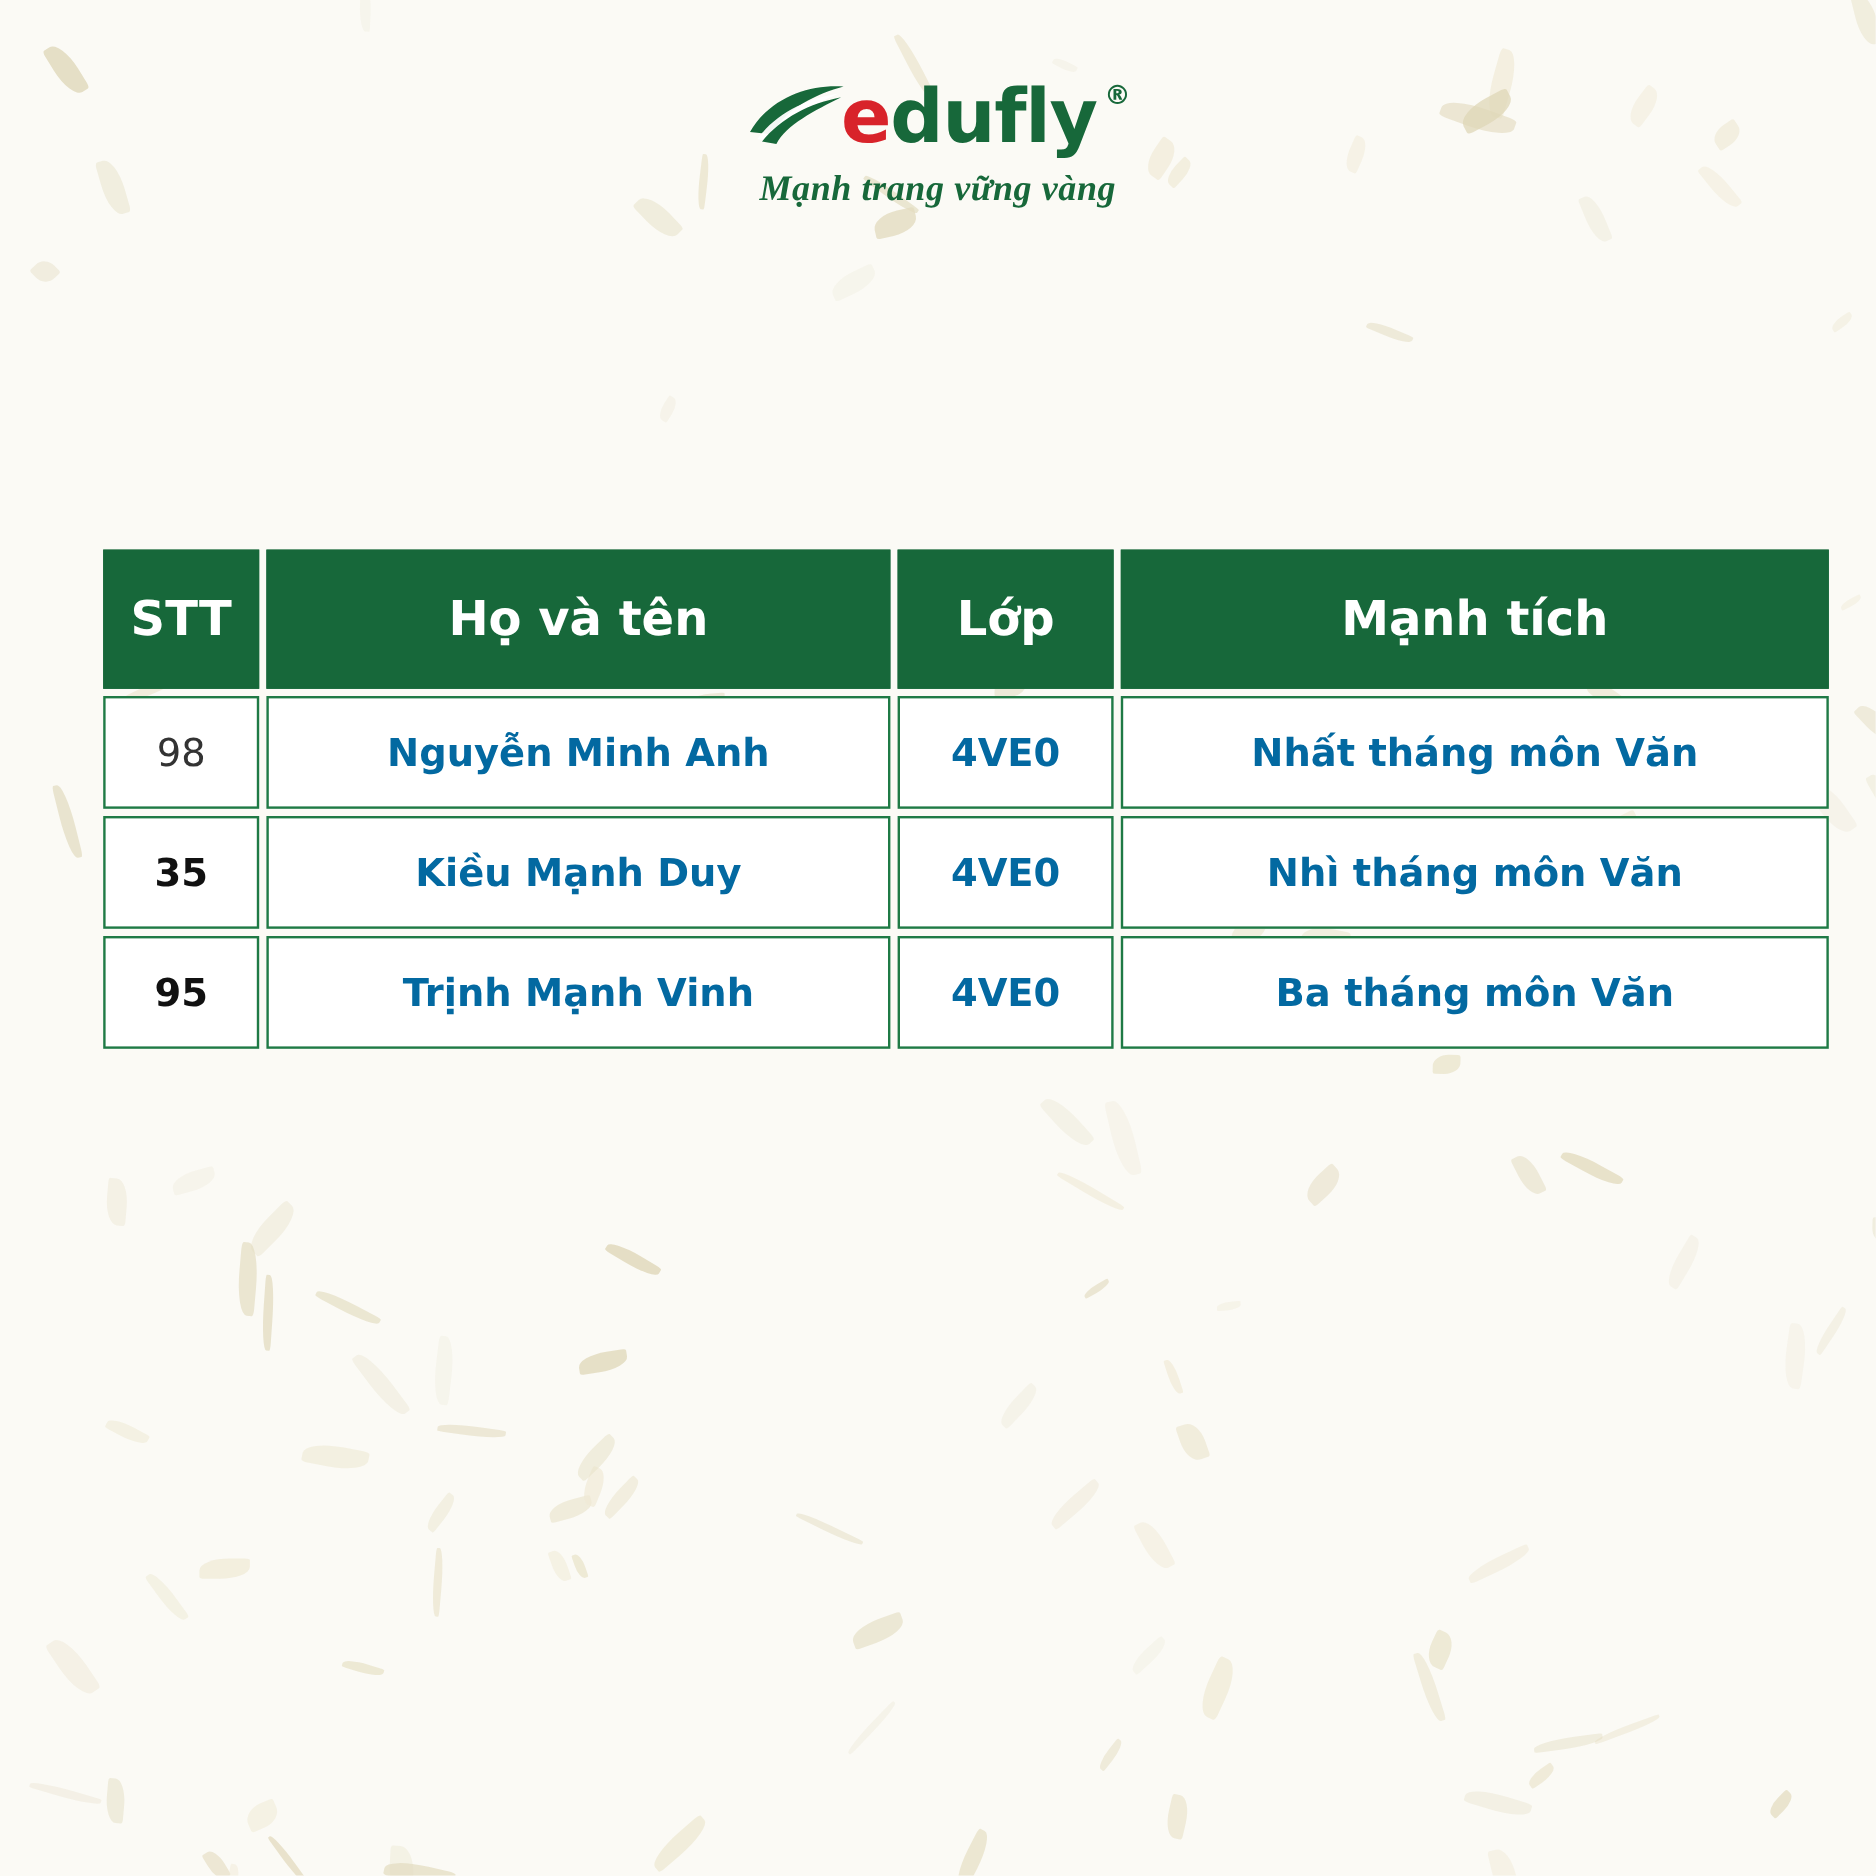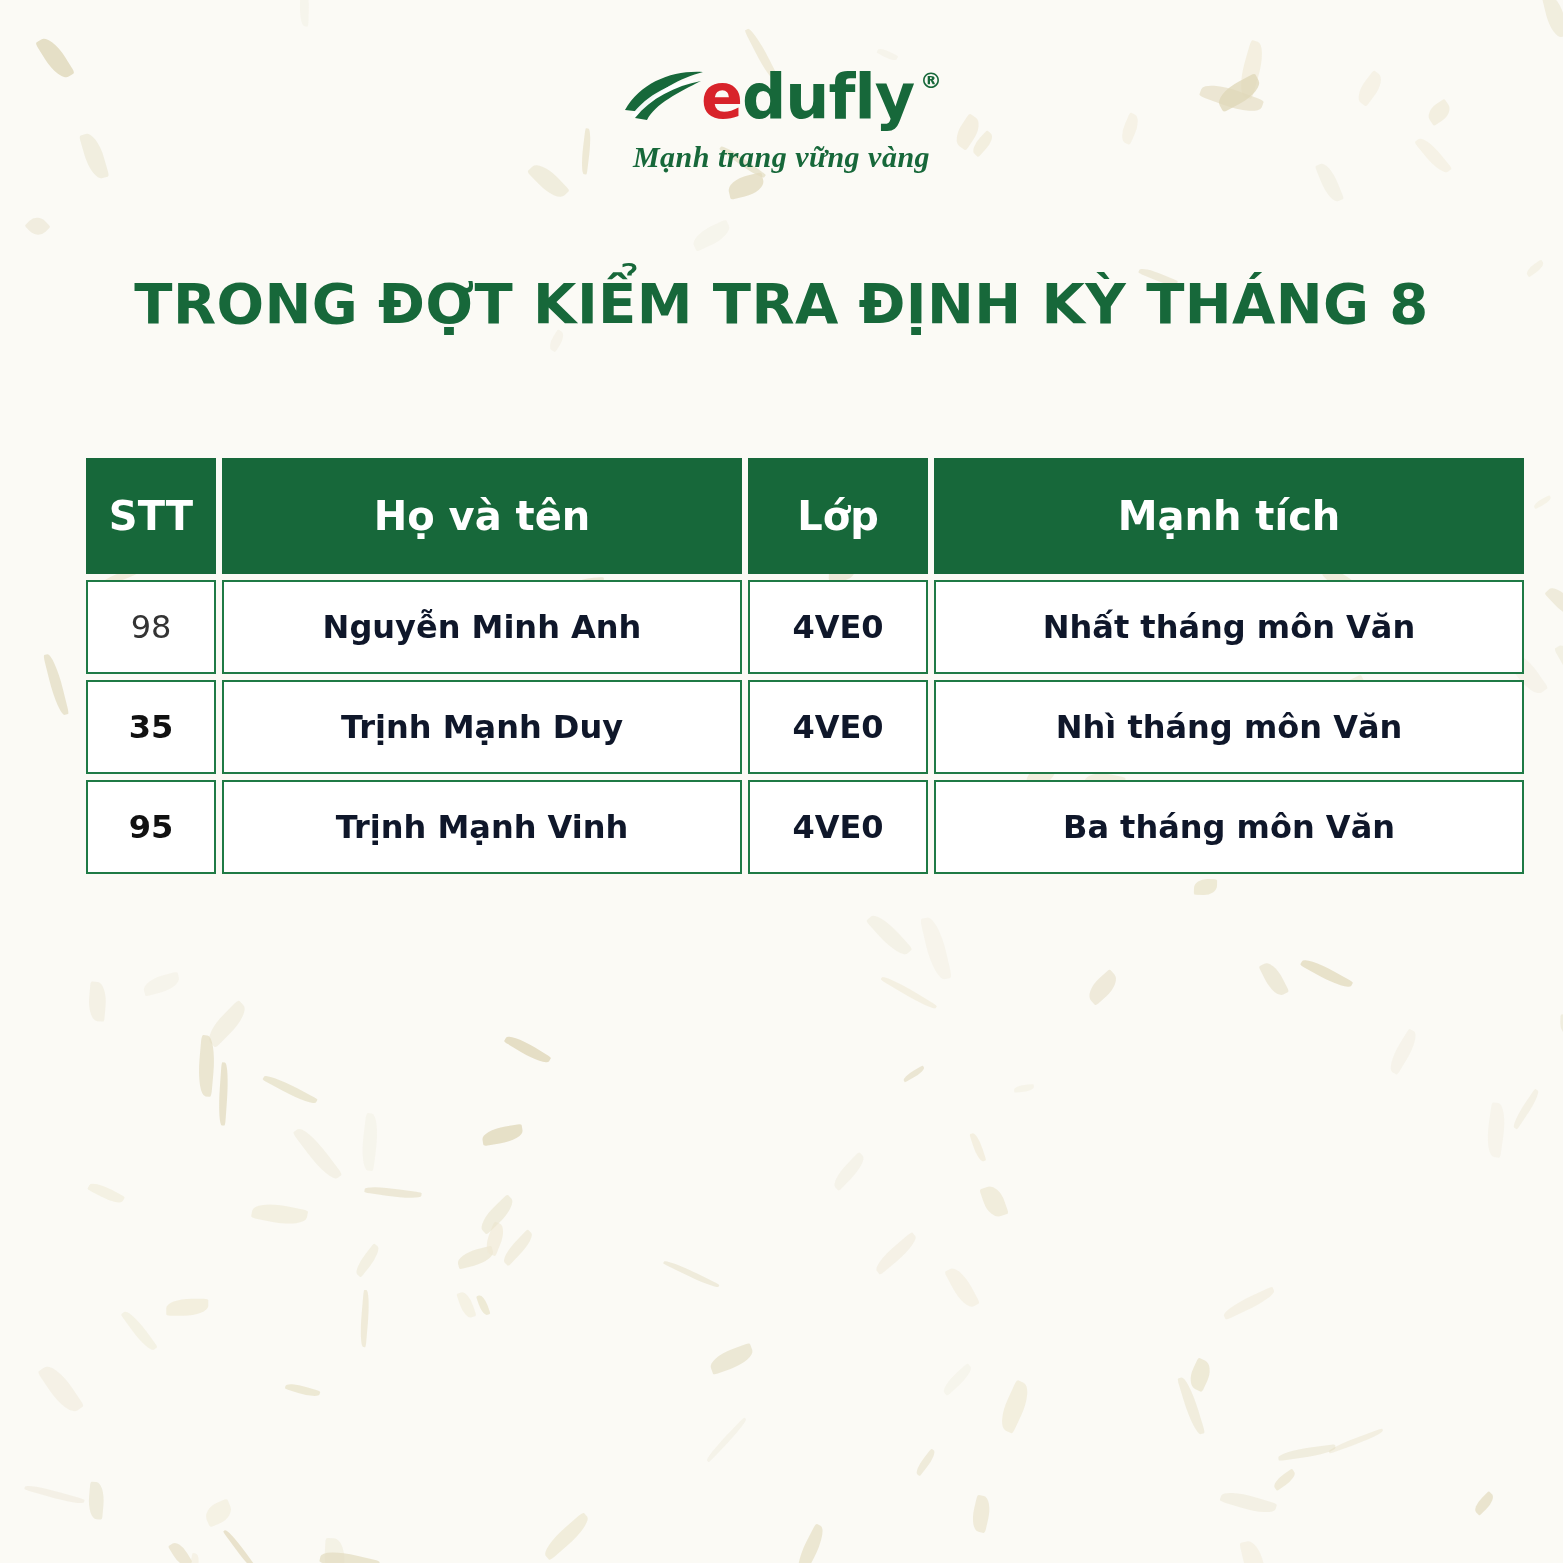--- a/index.html
+++ b/index.html
@@ -132,21 +132,21 @@
   }
   .honor-table td {
     background: #ffffff;
     border: 2px solid #1f7a45;
     height: 90px;
     padding: 0 10px;
     text-align: center;
     font-family: "DejaVu Sans", sans-serif;
     font-weight: bold;
     font-size: 32px;
-    color: #0f172a;
+    color: #0369a1;
   }
   .honor-table td.idx {
     font-weight: normal;
     font-size: 32px;
     color: #333333;
   }
   .honor-table td.idx.bold {
     font-weight: bold;
     color: #111111;
   }
@@ -282,21 +282,20 @@
           <path d="M14 52 C30 32, 54 20, 80 15 C58 26, 34 38, 26 54 Z" fill="#17683a"></path>
         </svg>
       </span>
       <span class="logo-word"><span class="e">e</span><span>dufly</span></span>
       <span class="logo-reg">®</span>
     </div>
     <div class="logo-tagline">Mạnh trang vững vàng</div>
   </div>
 
   <h1 class="heading">
-    <span class="line">TRONG ĐỢT KIỂM TRA ĐỊNH KỲ THÁNG 8</span>
   </h1>
 
   <div class="table-wrap">
     <table class="honor-table">
       <colgroup>
         <col class="col-stt">
         <col class="col-name">
         <col class="col-class">
         <col class="col-achv">
       </colgroup>
@@ -310,21 +309,21 @@
       </thead>
       <tbody>
         <tr>
           <td class="idx">98</td>
           <td>Nguyễn Minh Anh</td>
           <td>4VE0</td>
           <td>Nhất tháng môn Văn</td>
         </tr>
         <tr>
           <td class="idx bold">35</td>
-          <td>Trịnh Mạnh Duy</td>
+          <td>Kiều Mạnh Duy</td>
           <td>4VE0</td>
           <td>Nhì tháng môn Văn</td>
         </tr>
         <tr>
           <td class="idx bold">95</td>
           <td>Trịnh Mạnh Vinh</td>
           <td>4VE0</td>
           <td>Ba tháng môn Văn</td>
         </tr>
       </tbody>

